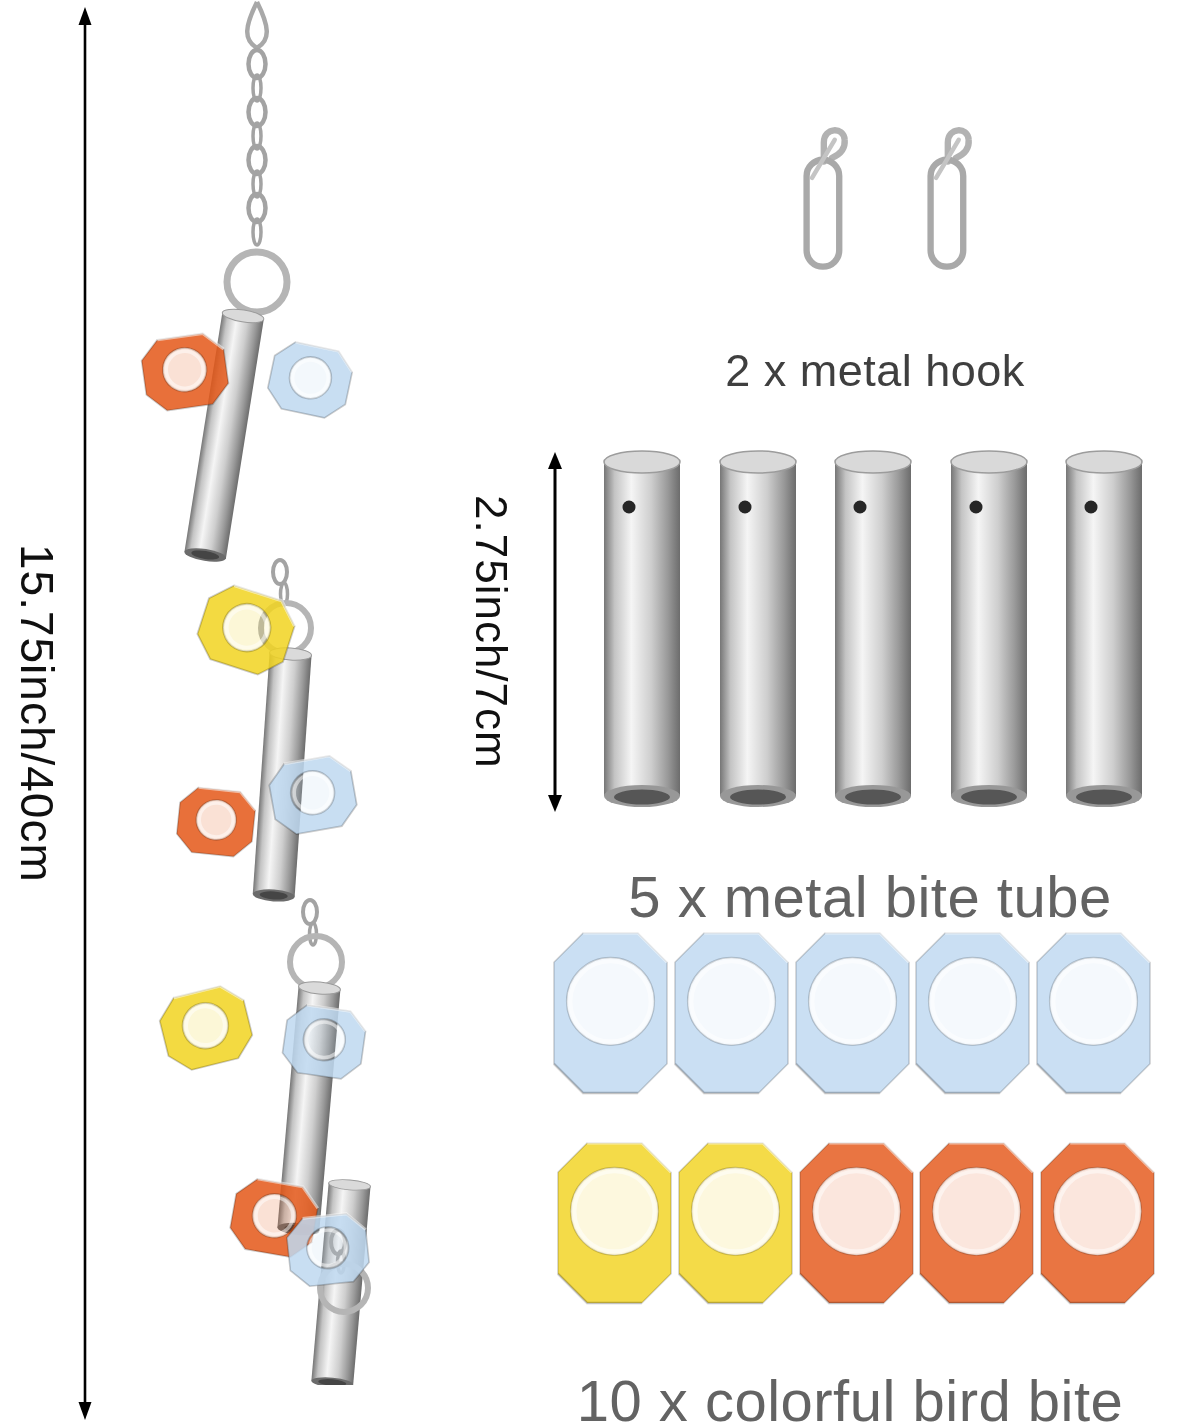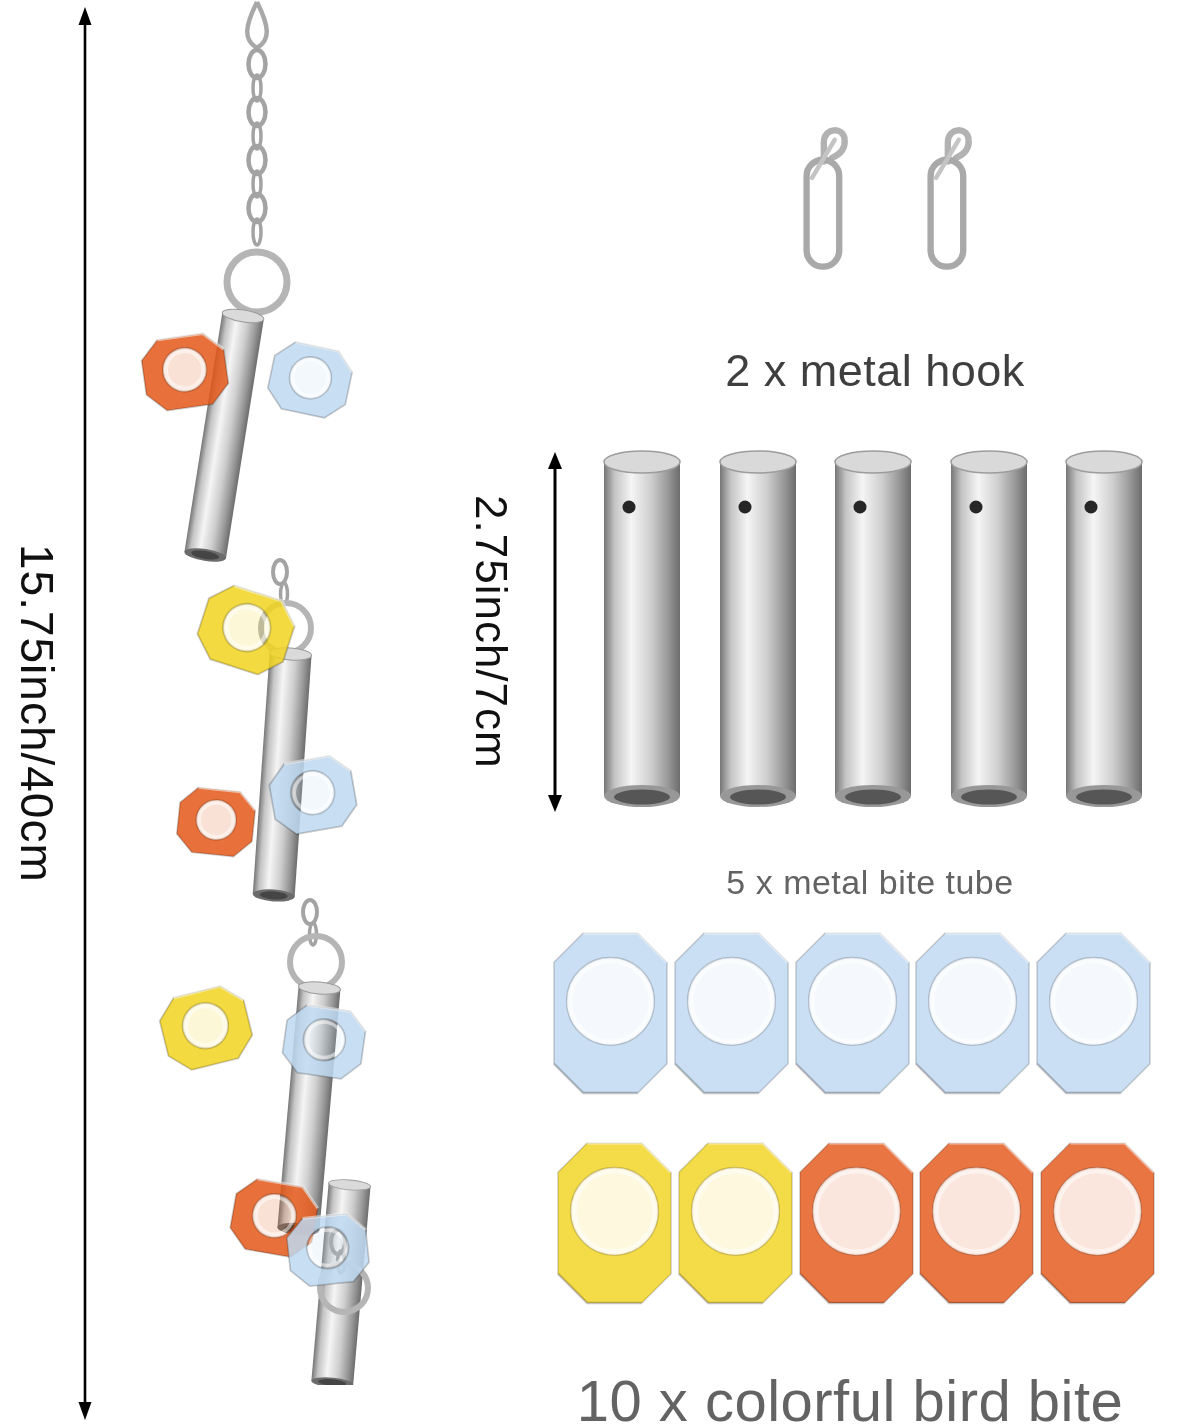--- a/index.html
+++ b/index.html
@@ -12,21 +12,21 @@
   .vlabel-left{left:0;top:0;height:1427px;width:64px;font-size:46px;}
   .vlabel-tube{left:452px;top:452px;height:360px;width:64px;font-size:44px;}
   .toy{position:absolute;left:128px;top:0;}
   .hooks-row{position:absolute;left:793px;top:110px;width:182px;display:flex;justify-content:space-between;}
   .tubes-row{position:absolute;left:603px;top:450px;width:540px;display:flex;justify-content:space-between;}
   .rings-row{position:absolute;width:600px;display:flex;justify-content:space-between;}
   .rings-row1{left:552px;top:930px;}
   .rings-row2{left:556px;top:1140px;}
   .caption{position:absolute;text-align:center;color:var(--c-caption,#636363);letter-spacing:.5px;margin-top:29px;}
   .caption-hooks{left:650px;top:316px;width:450px;font-size:45px;color:var(--c-caption_dark,#3f3f3f);}
-  .caption-tubes{left:585px;top:834px;width:570px;font-size:34px;}
+  .caption-tubes{left:585px;top:834px;width:570px;font-size:58px;}
   .caption-rings{left:535px;top:1338px;width:630px;font-size:58px;}
 </style>
 </head>
 <body>
 
 <div class="canvas">
 
   <svg width="0" height="0" style="position:absolute">
     <defs>
       <linearGradient id="metalGrad" x1="0" y1="0" x2="1" y2="0">

